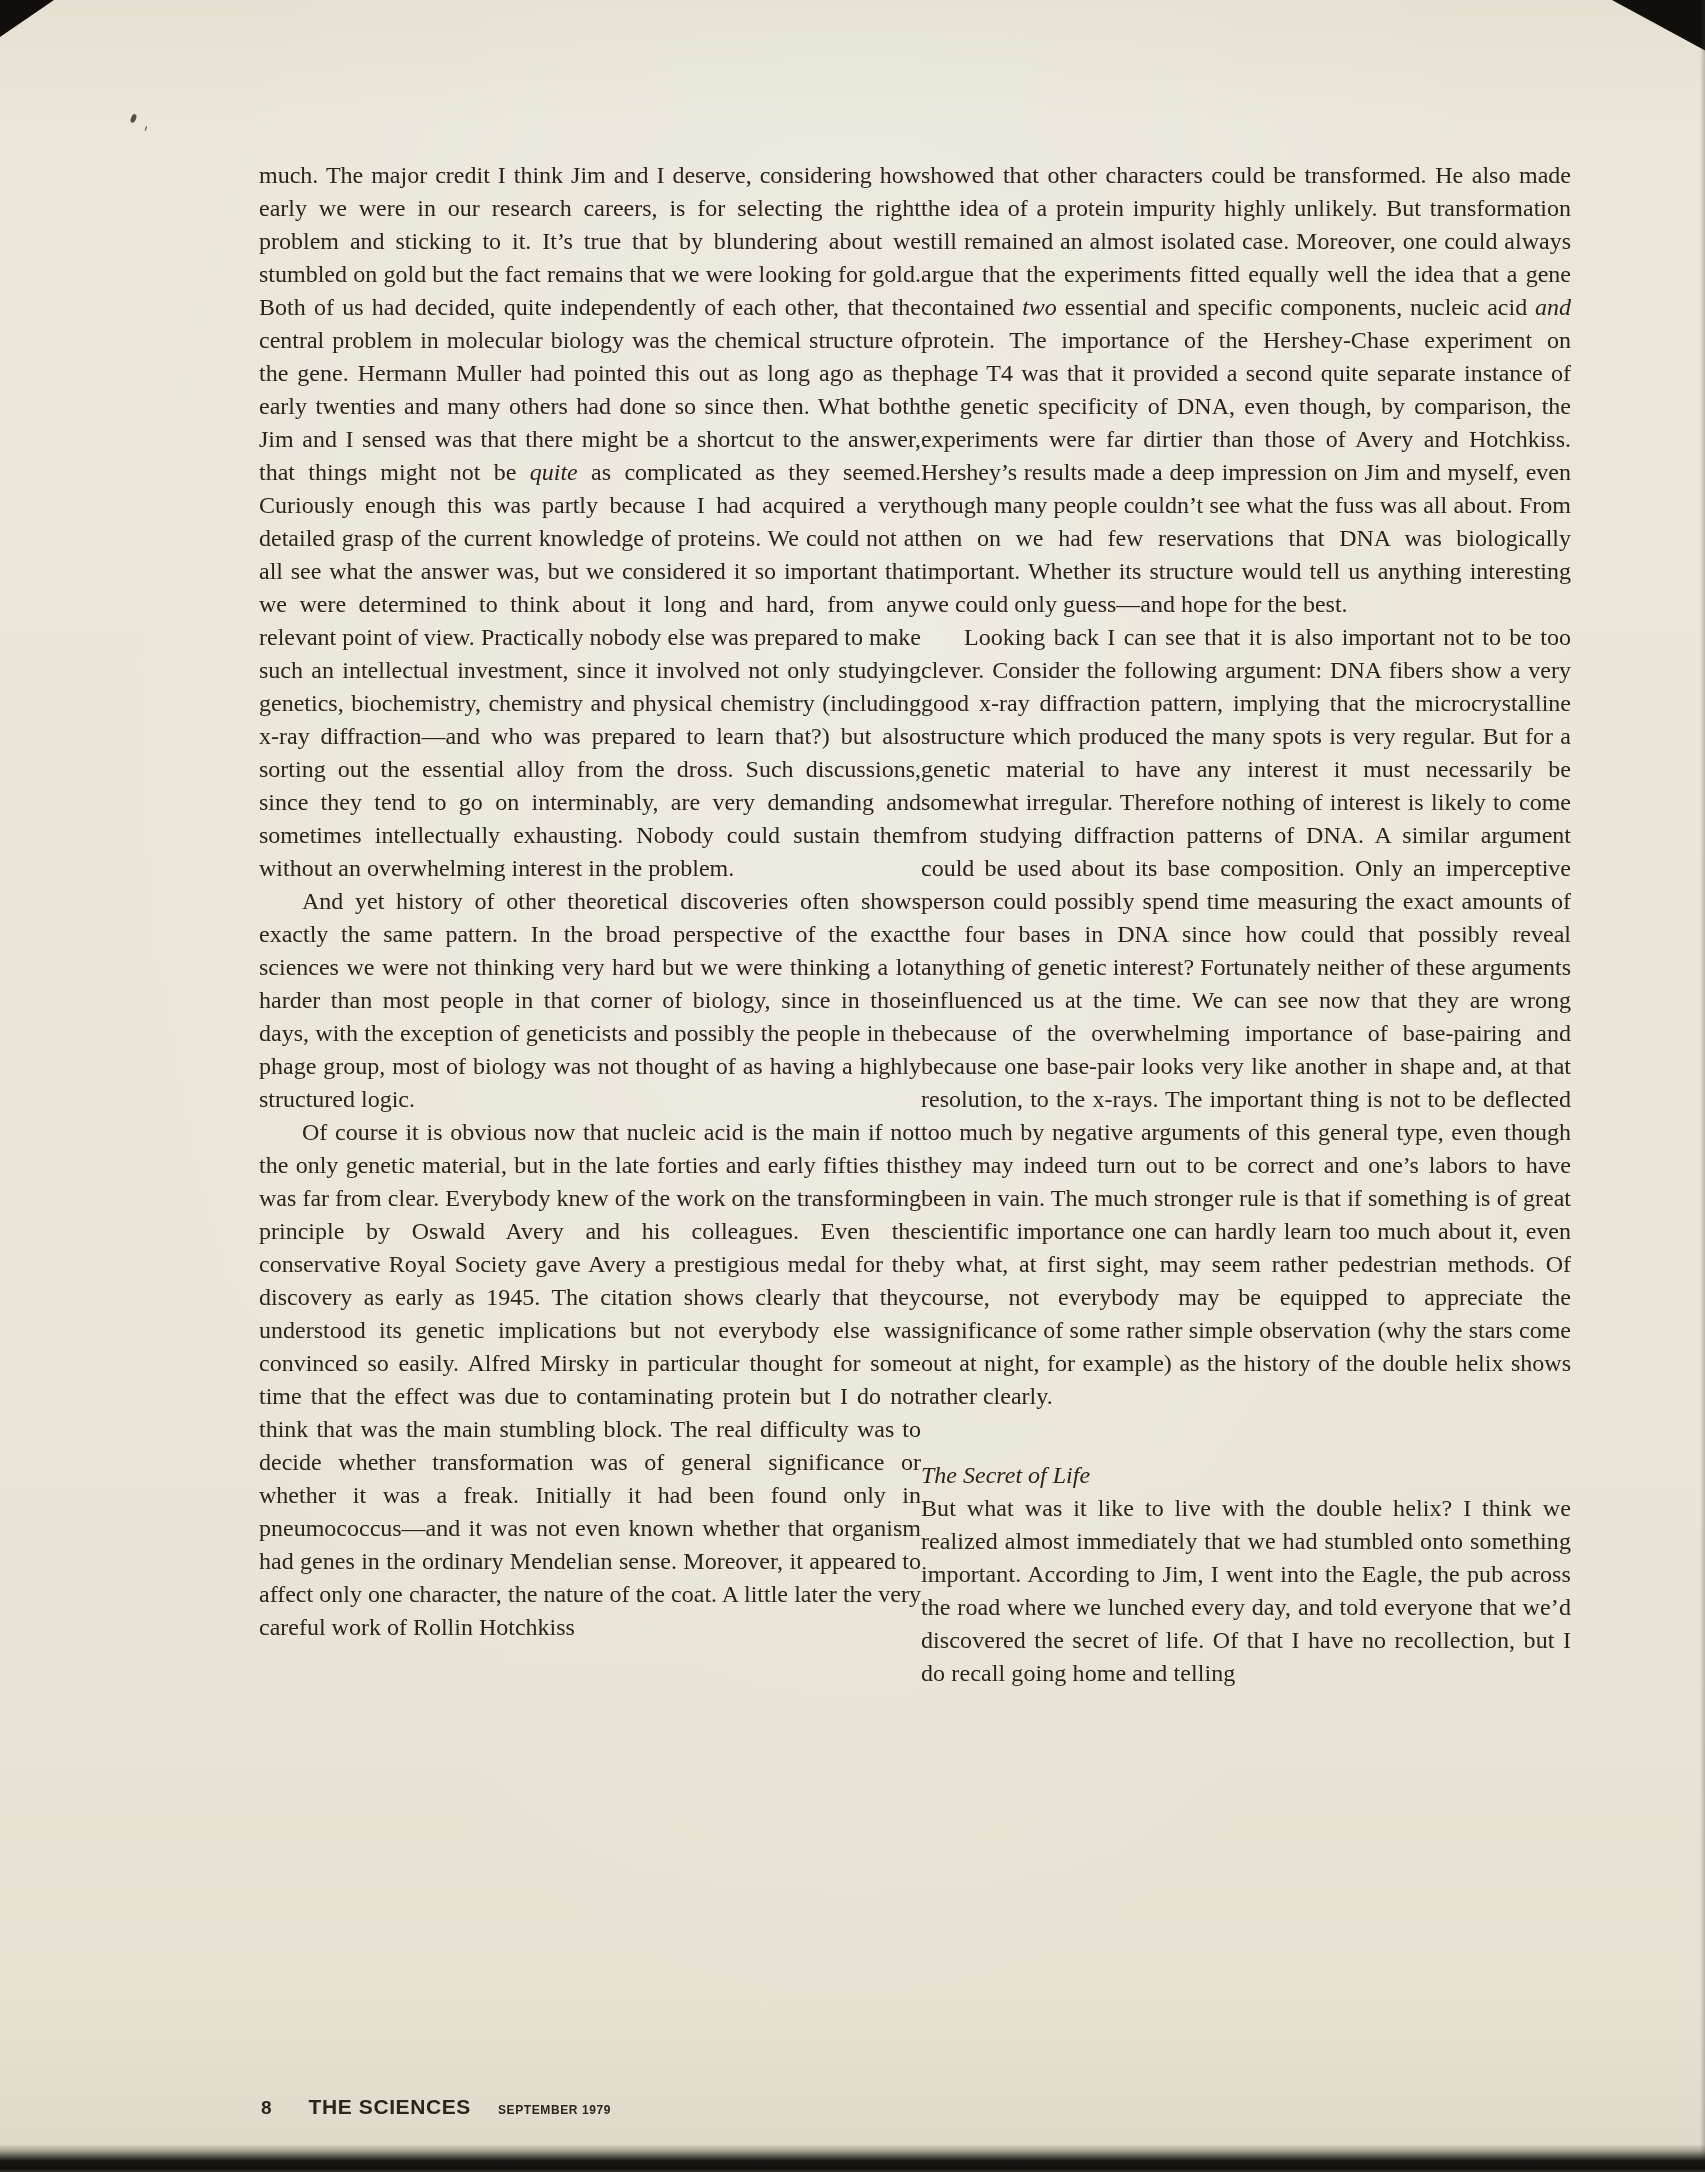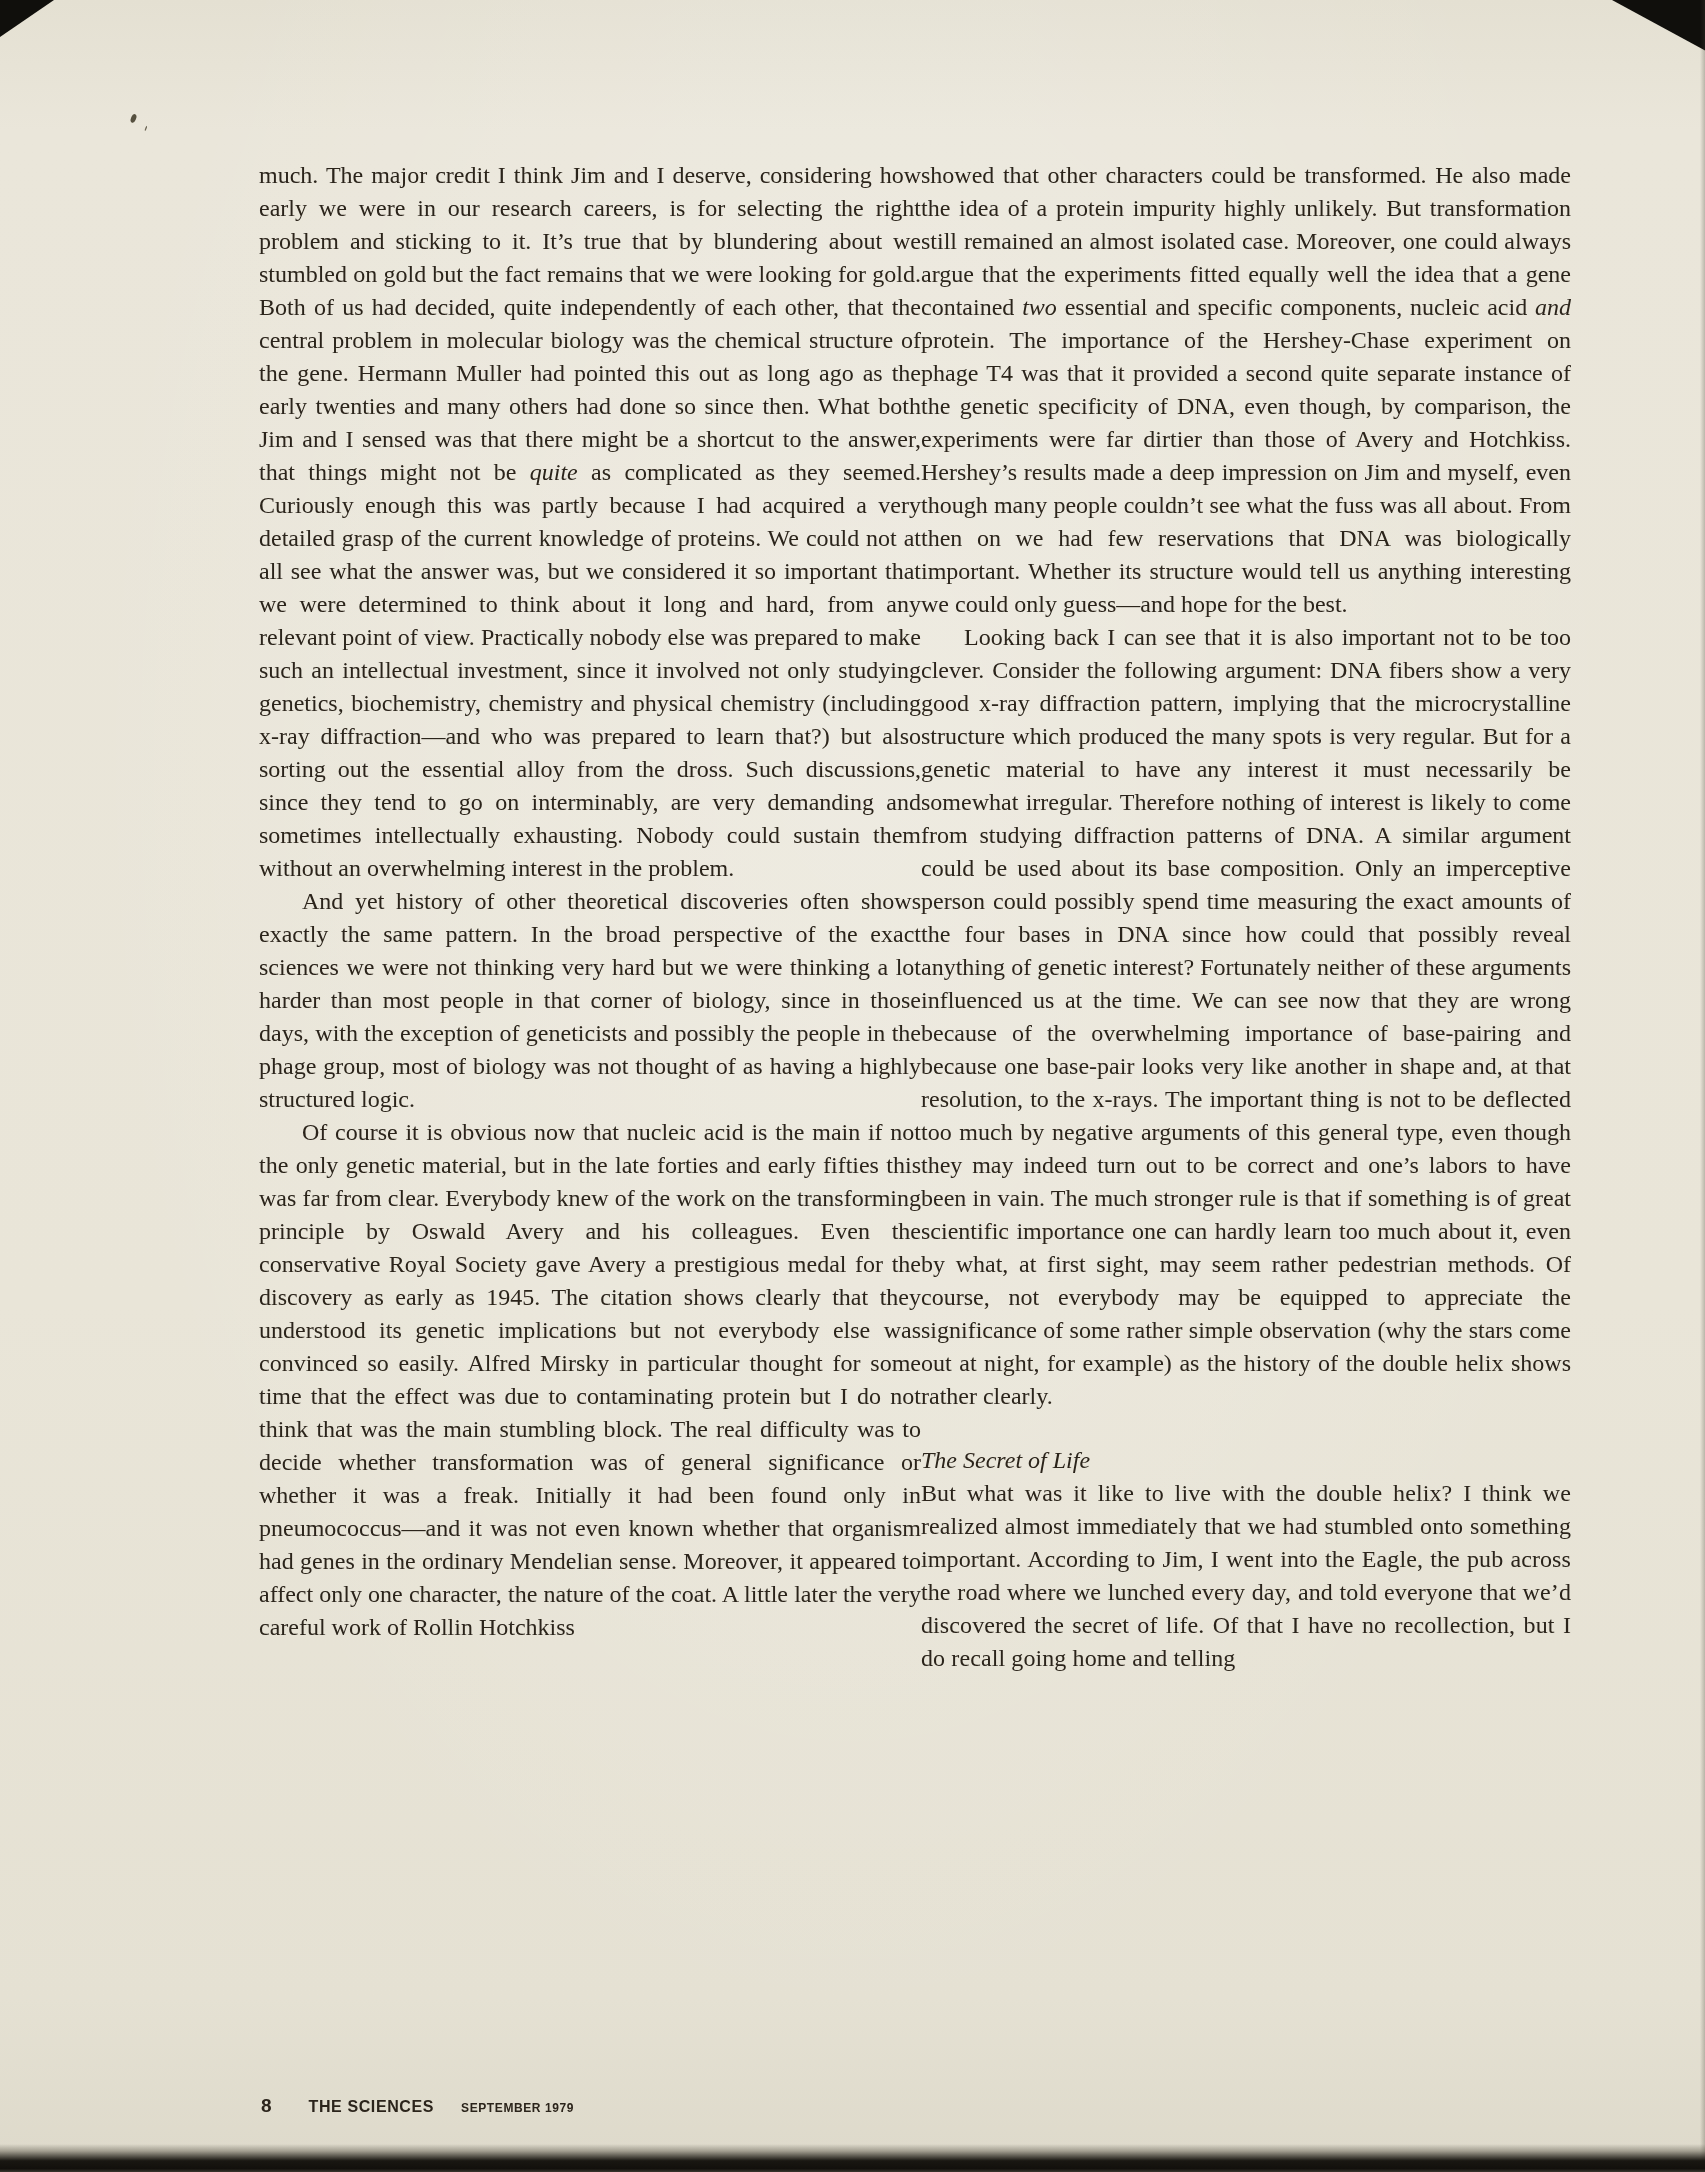--- a/index.html
+++ b/index.html
@@ -62,32 +62,32 @@
     hyphens: auto; -webkit-hyphens: auto;
   }
   .col.left  { width: 662px; }
   .col.right { width: 650px; }
   .col p { margin: 0; text-indent: 43px; }
   .col p.no-indent { text-indent: 0; }
   .col p.bold { font-weight: normal; letter-spacing: 0.1px; }
   .col p.section-heading {
     font-style: italic;
     text-indent: 0;
-    margin-top: 31px;
+    margin-top: 46px;
   }
   
   .footer {
     position: absolute; left: 261px; top: 2095px;
     display: flex; align-items: baseline;
     font-family: "Liberation Sans", "DejaVu Sans", sans-serif;
     font-weight: bold;
     color: var(--ink, #2b241b);
   }
   .footer .page-number { font-size: 19px; margin-right: 37px; }
-  .footer .pub  { font-size: 16px; letter-spacing: 0.6px; margin-right: 27px; }
+  .footer .pub  { font-size: 21px; letter-spacing: 0.6px; margin-right: 27px; }
   .footer .date { font-size: 12px; letter-spacing: 0.6px; }
 </style>
 </head>
 <body>
 
 <div class="paper">
 
   <div class="corner-tl"></div>
   <div class="corner-tr"></div>
   <div class="smudge"></div>

